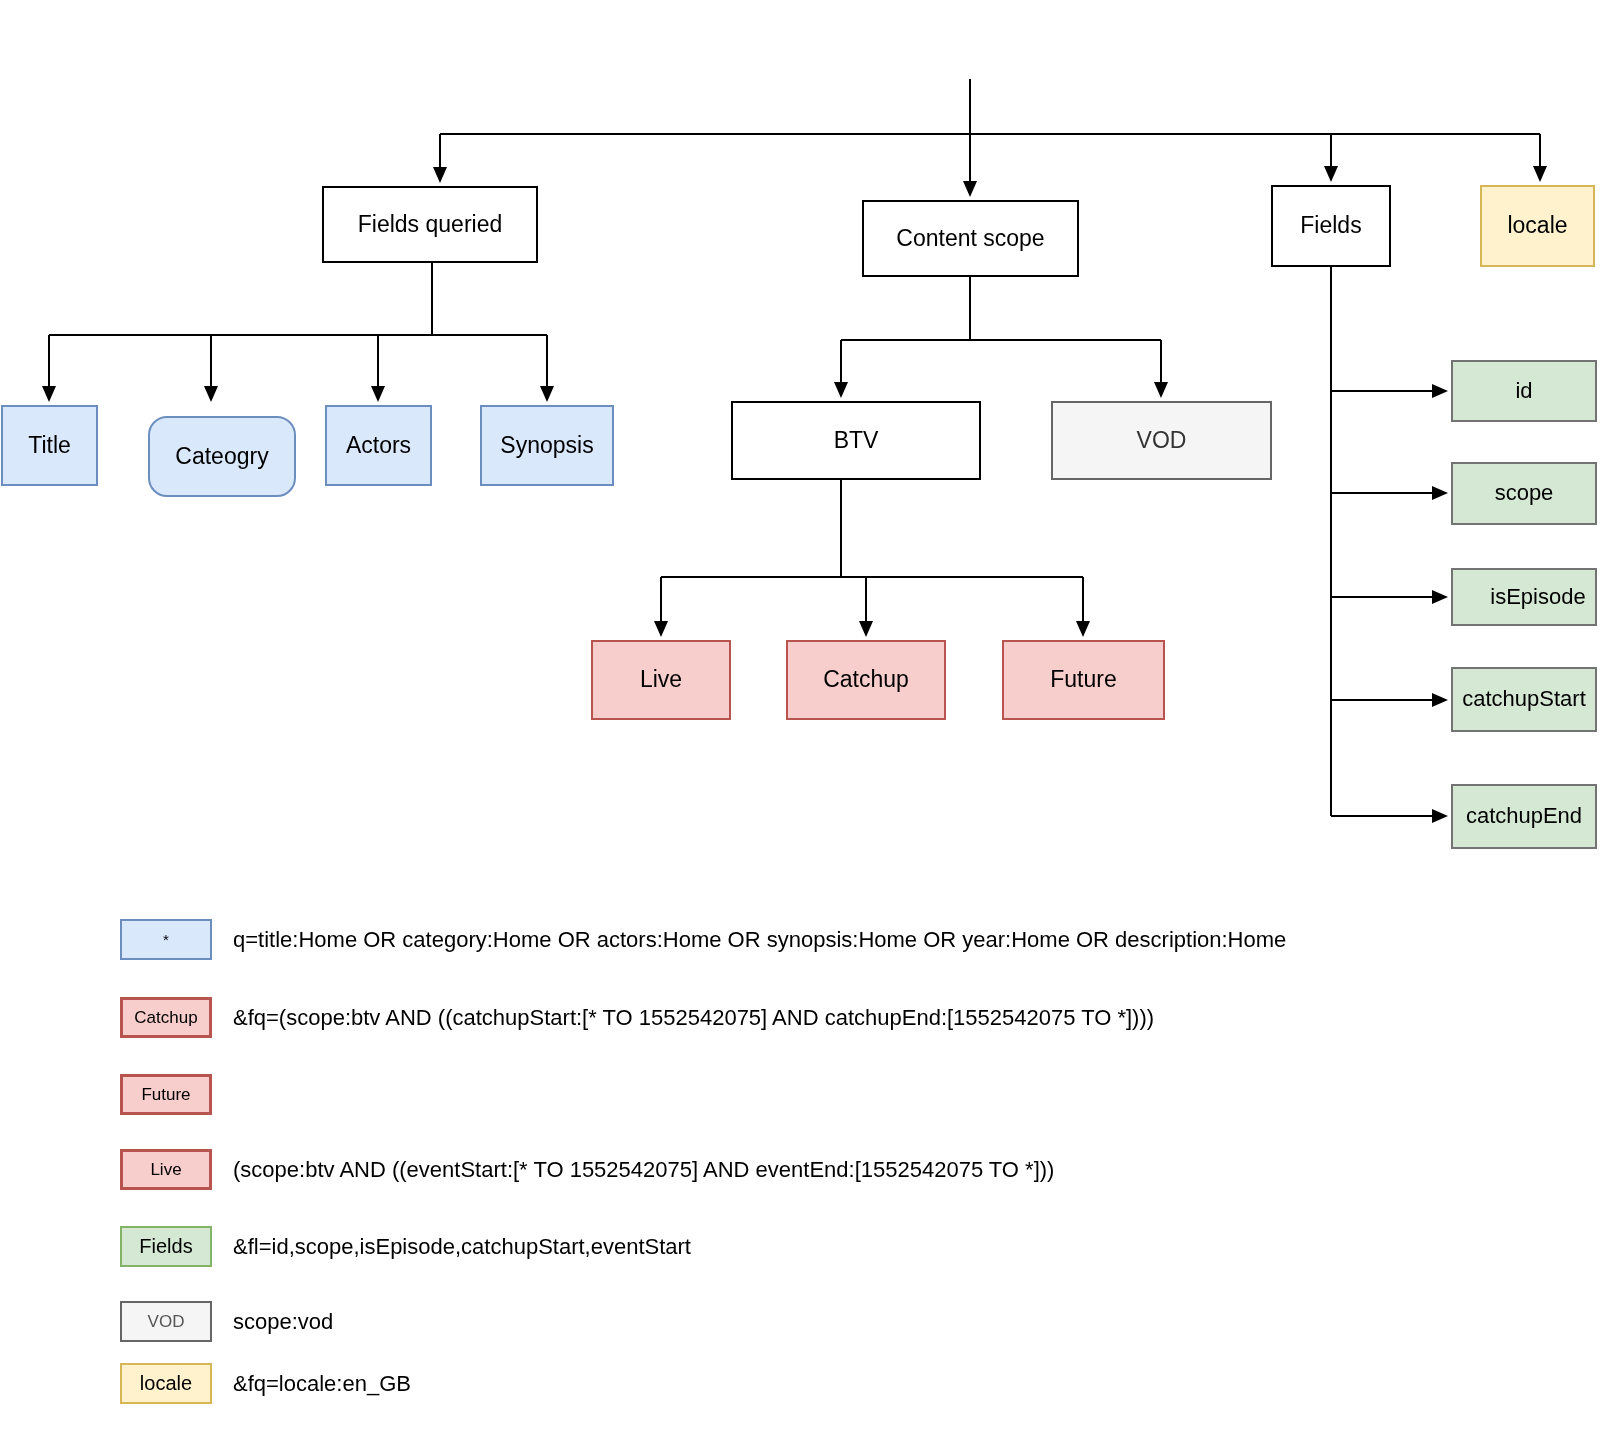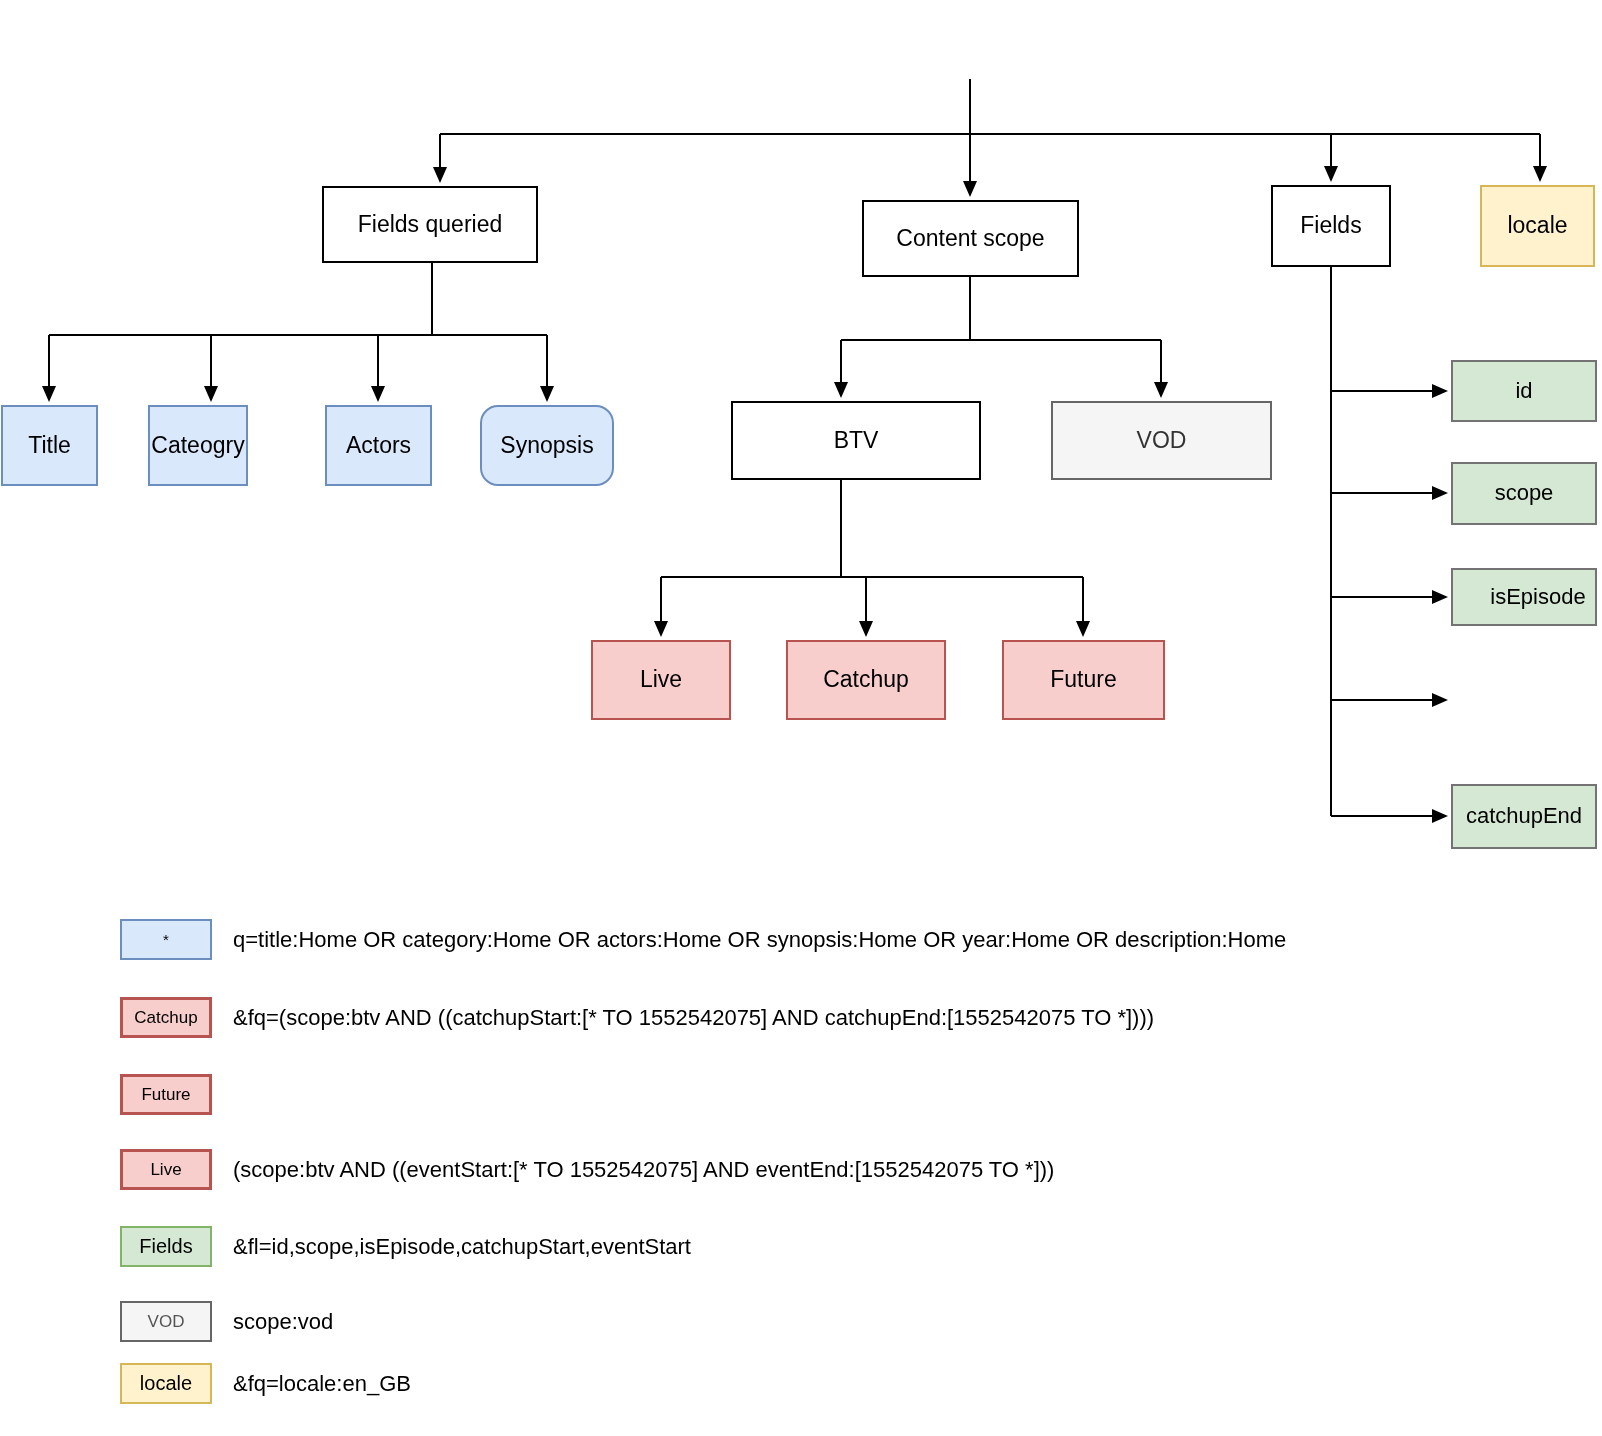--- a/index.html
+++ b/index.html
@@ -94,42 +94,43 @@
   <div class="node" style="left:322px; top:186px; width:216px; height:77px;">Fields queried</div>
 
   <div class="node" style="left:862px; top:200px; width:217px; height:77px;">Content scope</div>
 
   <div class="node" style="left:1271px; top:185px; width:120px; height:82px;">Fields</div>
 
   <div class="node yellow" style="left:1480px; top:185px; width:115px; height:82px;">locale</div>
 
   <div class="node blue" style="left:1px; top:405px; width:97px; height:81px;">Title</div>
 
-  <div class="node blue" style="left:148px; top:405px; width:100px; height:81px;">Cateogry</div>
+  <div class="node blue" style="left:148px; top:416px; width:148px; height:81px;border-radius:19px;">Cateogry</div>
 
   <div class="node blue" style="left:325px; top:405px; width:107px; height:81px;">Actors</div>
 
-  <div class="node blue" style="left:480px; top:405px; width:134px; height:81px;border-radius:18px;">Synopsis</div>
+  <div class="node blue" style="left:480px; top:405px; width:134px; height:81px;">Synopsis</div>
 
   <div class="node" style="left:731px; top:401px; width:250px; height:79px;">BTV</div>
 
   <div class="node gray" style="left:1051px; top:401px; width:221px; height:79px;">VOD</div>
 
   <div class="node red" style="left:591px; top:640px; width:140px; height:80px;">Live</div>
 
   <div class="node red" style="left:786px; top:640px; width:160px; height:80px;">Catchup</div>
 
   <div class="node red" style="left:1002px; top:640px; width:163px; height:80px;">Future</div>
 
   <div class="node green" style="left:1451px; top:360px; width:146px; height:62px; font-size:22px;">id</div>
 
   <div class="node green" style="left:1451px; top:462px; width:146px; height:63px; font-size:22px;">scope</div>
 
   <div class="node green" style="left:1451px; top:568px; width:146px; height:58px; font-size:22px;padding-left:28px;">isEpisode</div>
 
+  <div class="node green" style="left:1451px; top:667px; width:146px; height:65px; font-size:22px;">catchupStart</div>
 
   <div class="node green" style="left:1451px; top:784px; width:146px; height:65px; font-size:22px;">catchupEnd</div>
 
   <div class="legend-row" style="top:919px;">
     <div class="swatch blue" style="font-size:15px;">*</div>
     <div class="legend-text">q=title:Home OR category:Home OR actors:Home OR synopsis:Home OR year:Home OR description:Home</div>
   </div>
 
   <div class="legend-row" style="top:997px;">
     <div class="swatch red" style="font-size:17px;">Catchup</div>

